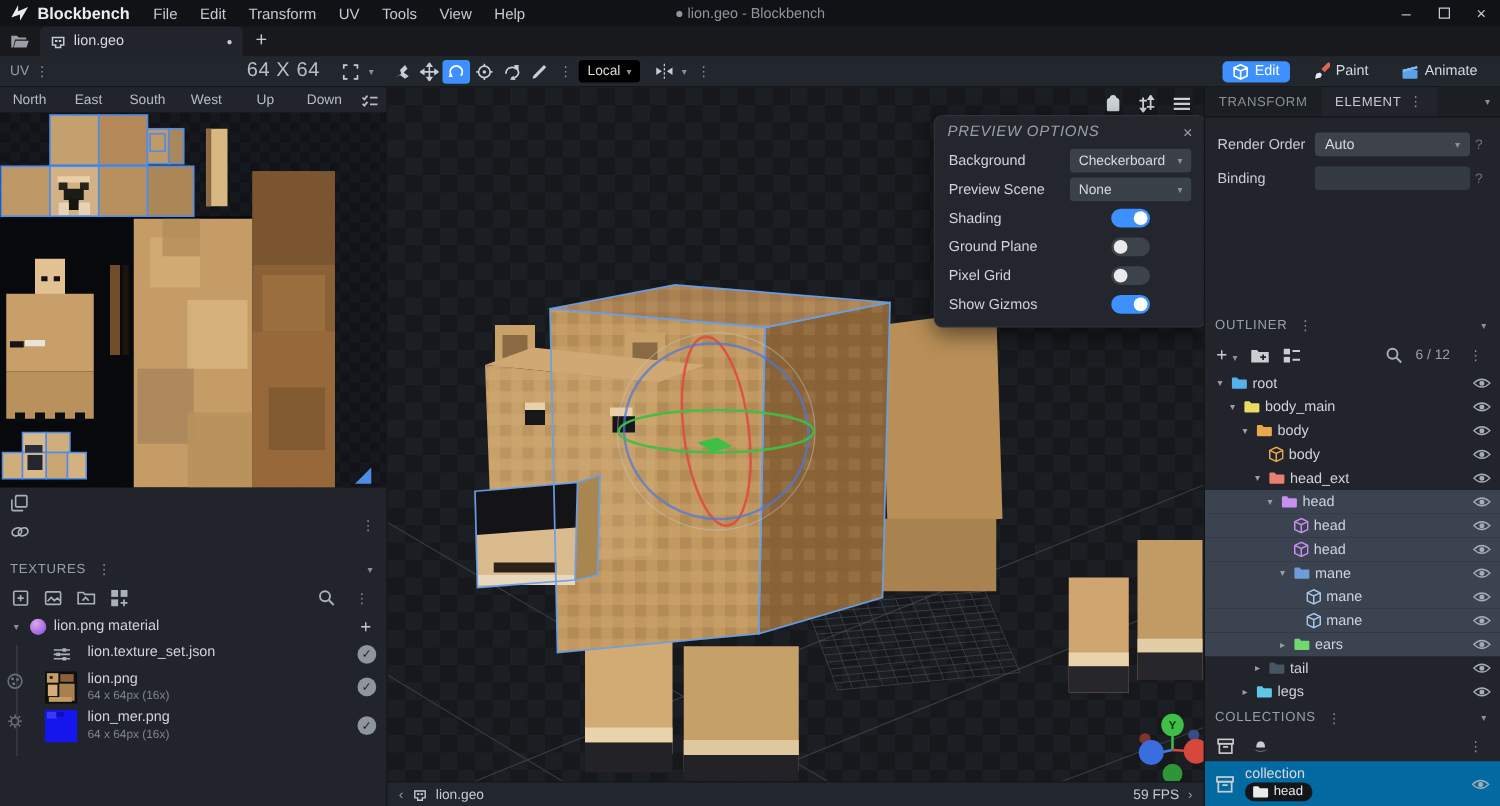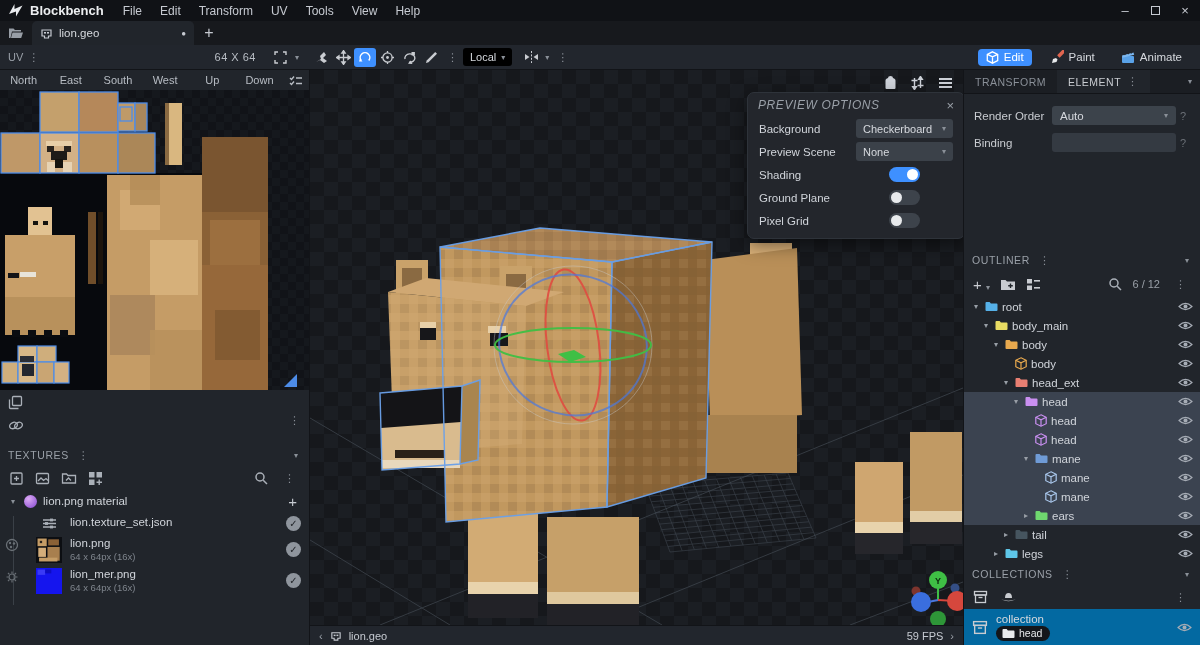--- a/index.html
+++ b/index.html
@@ -24,21 +24,21 @@
 .tab { height:24px; width:162px; background:#21252b; display:flex; align-items:center; padding:0 8px; gap:6px; border-radius:5px 5px 0 0; }
 .tab-label { font-size:11.5px; color:#d6d9de; }
 .tab-dot { margin-left:auto; color:#c6cad1; font-size:8px; }
 .tab-new { width:30px; height:24px; display:flex; align-items:center; justify-content:center; color:#c6cad1; font-size:16px; }
 
 
 .toolrow { height:25px; background:#22262d; border-bottom:1px solid #121418; display:flex; align-items:center; flex:0 0 auto; }
 .toolrow-left { width:310px; display:flex; align-items:center; padding:0 8px; flex:0 0 auto; }
 .uv-lbl { color:#9aa0a8; font-size:11px; }
 .vdots { color:#8a9098; font-size:11px; padding:0 5px; }
-.size-lbl { margin-left:auto; color:#b8bdc4; font-size:11px; letter-spacing:.5px; }
+.size-lbl { margin-left:auto; color:#b8bdc4; font-size:16px; letter-spacing:.5px; }
 .tool-ic { width:22px; height:19px; display:flex; align-items:center; justify-content:center; border-radius:3px; }
 .tool-ic.active { background:#3e90ff; }
 .caret { color:#8a9098; font-size:8px; padding:0 3px; }
 .dd { background:#000000; border-radius:3px; height:18px; display:flex; align-items:center; padding:0 7px; gap:5px; font-size:11px; color:#d6d9de; }
 .modes { margin-left:auto; display:flex; align-items:center; gap:10px; padding-right:10px; }
 .mode { display:flex; align-items:center; gap:5px; font-size:11.5px; color:#d6d9de; padding:2px 8px; border-radius:4px; }
 .mode.active { background:#3e90ff; color:#fff; }
 
 
 .content { display:flex; flex:1 1 auto; min-height:0; }
@@ -154,20 +154,21 @@
     <span class="brand">Blockbench</span>
     <div class="menus" id="menus">
         <span class="menu-item">File</span>
         <span class="menu-item">Edit</span>
         <span class="menu-item">Transform</span>
         <span class="menu-item">UV</span>
         <span class="menu-item">Tools</span>
         <span class="menu-item">View</span>
         <span class="menu-item">Help</span>
       </div>
+    <div class="win-title"><span>●</span> <span>lion.geo - Blockbench</span></div>
     <div class="win-controls">
       <span class="win-btn">–</span>
       <span class="win-btn">
           <span class="maxbox"></span>
         </span>
       <span class="win-btn">×</span>
     </div>
   </div>
 
   <div class="tabbar">
@@ -691,20 +692,26 @@
   <span class="toggle off">
                   <span class="knob"></span>
                 </span>
               </div>
               <div class="pp-row">
                 <span class="lbl">Pixel Grid</span>
   <span class="toggle off">
                   <span class="knob"></span>
                 </span>
               </div>
+              <div class="pp-row">
+                <span class="lbl">Show Gizmos</span>
+  <span class="toggle on">
+                  <span class="knob"></span>
+                </span>
+              </div>
             </div>
         </div>
       </div>
 
       <div class="statusbar">
         <span class="sb-chev">‹</span>
         <span class="ic">
           <svg width="12" height="12" viewBox="0 0 13 13">
               <path d="M2 3 H11 V9 H8.5 V11 H4.5 V9 H2 Z" fill="none" stroke="#c6cad1" stroke-width="1.2"></path>
               <rect x="4" y="5" width="2" height="1.6" fill="#c6cad1"></rect>

